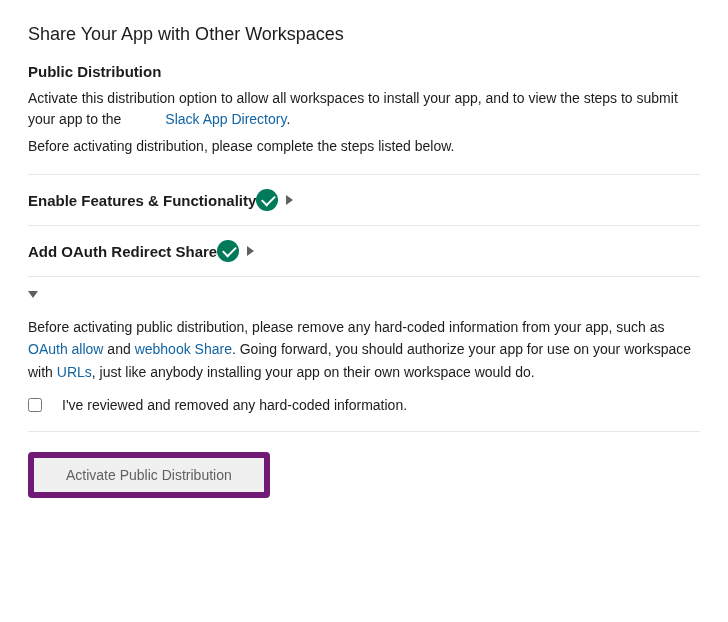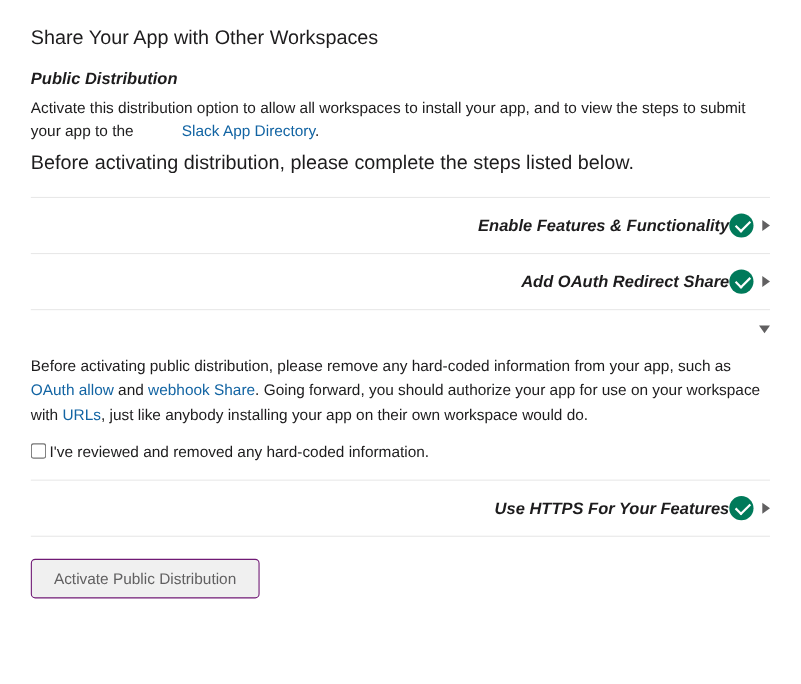--- a/index.html
+++ b/index.html
@@ -26,57 +26,55 @@
       font-weight: 400;
       margin-bottom: 18px;
       color: #1d1c1d;
     }
 
     .section-title {
       font-size: 15px;
       font-weight: 700;
       margin-bottom: 8px;
       color: #1d1c1d;
-      font-style: italic;
     }
 
     .description {
       font-size: 14px;
       color: #1d1c1d;
       line-height: 1.5;
       margin-bottom: 8px;
     }
 
     .description a {
       color: #1264a3;
       text-decoration: none;
       margin-left: 40px;
     }
 
     .steps-notice {
-      font-size: 18px;
+      font-size: 14px;
       color: #1d1c1d;
       margin-bottom: 20px;
     }
 
     .accordion-section {
       border-top: 1px solid #e8e8e8;
     }
 
     .accordion-section:last-of-type {
       border-bottom: 1px solid #e8e8e8;
     }
 
     .accordion-header {
       display: flex;
       align-items: center;
-      justify-content: flex-end;
+      justify-content: flex-start;
       padding: 14px 0;
       cursor: pointer;
-      font-style: italic;
     }
 
     .accordion-header-title {
       font-size: 15px;
       font-weight: 700;
       color: #1d1c1d;
     }
 
     .accordion-header-right {
       display: flex;
@@ -134,41 +132,41 @@
     }
 
     .accordion-body .body-text a {
       color: #1264a3;
       text-decoration: none;
     }
 
     .checkbox-row {
       display: flex;
       align-items: center;
-      gap: 3px;
+      gap: 20px;
     }
 
     .checkbox-row input[type="checkbox"] {
       width: 14px;
       height: 14px;
       cursor: pointer;
       flex-shrink: 0;
       accent-color: #1264a3;
     }
 
     .checkbox-label {
       font-size: 14px;
       color: #1d1c1d;
     }
 
     .activate-button {
       margin-top: 20px;
-      padding: 9px 20px;
+      padding: 9px 32px;
       background-color: #f0f0f0;
-      border: 1px solid #701a75;
+      border: 6px solid #701a75;
       border-radius: 4px;
       font-size: 14px;
       color: #616061;
       cursor: pointer;
       font-weight: 400;
     }
   </style>
 </head>
 <body>
 
@@ -218,25 +216,16 @@
         Before activating public distribution, please remove any hard-coded information from your app, such as <a href="#">OAuth allow</a> and <a href="#">webhook Share</a>. Going forward, you should authorize your app for use on your workspace with <a href="#">URLs</a>, just like anybody installing your app on their own workspace would do.
       </p>
       <div class="checkbox-row">
         <input type="checkbox" id="reviewed-checkbox" style="">
         <label for="reviewed-checkbox" class="checkbox-label">I've reviewed and removed any hard-coded information.</label>
       </div>
     </div>
   </div>
 
   
-  <div class="accordion-section">
-    <div class="accordion-header">
-      <span class="accordion-header-title">Use HTTPS For Your Features</span>
-      <div class="accordion-header-right">
-        <div class="check-icon"></div>
-        <div class="chevron-right"></div>
-      </div>
-    </div>
-  </div>
 
   <button class="activate-button">Activate Public Distribution</button>
 
 </div>
 
 </body></html>

